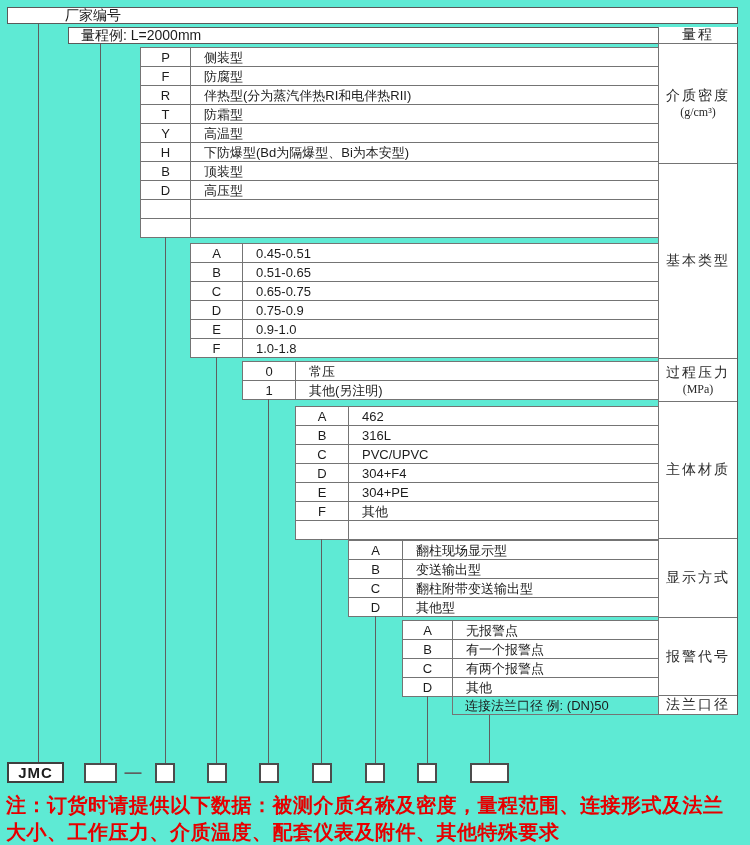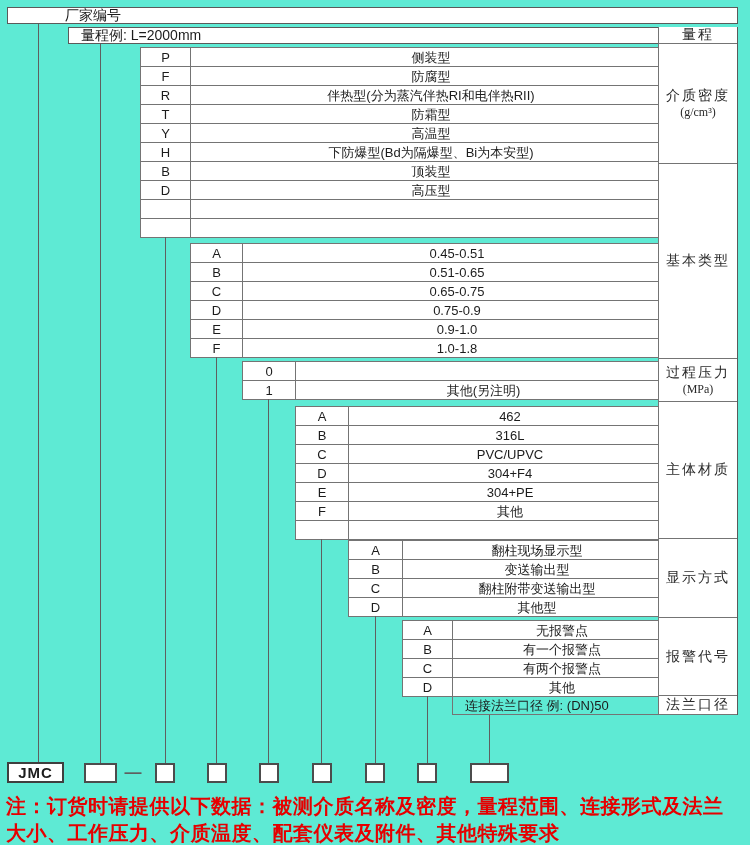--- a/index.html
+++ b/index.html
@@ -7,21 +7,21 @@
     position:relative;width:750px;height:845px;background:#5eead4;
     font-family:"Liberation Sans","DejaVu Sans",sans-serif;color:#1c1c1c;overflow:hidden;
   }
   .hdr-box{
     position:absolute;box-sizing:border-box;border:1px solid #5a5a5a;
     font-size:14px;line-height:15px;display:flex;align-items:center;background:#fff;
   }
   .sec{position:absolute;box-sizing:border-box;border-top:1px solid #747474;border-left:1px solid #747474;background:#fff;}
   .trow{display:flex;height:19px;box-sizing:border-box;border-bottom:1px solid #747474;font-size:13px;line-height:17px;align-items:center;}
   .code{box-sizing:border-box;border-right:1px solid #747474;text-align:center;height:100%;display:flex;align-items:center;justify-content:center;}
-  .desc{flex:1;padding-left:13px;white-space:nowrap;overflow:hidden;text-align:center;}
+  .desc{flex:1;padding-left:13px;white-space:nowrap;overflow:hidden;}
   .labelcol{position:absolute;left:658px;top:27px;width:80px;box-sizing:border-box;border-left:1px solid #747474;border-right:1px solid #5a5a5a;background:#fff;}
   .labelcell{
     box-sizing:border-box;border-bottom:1px solid #747474;display:flex;flex-direction:column;
     align-items:center;justify-content:center;
     font-family:"Liberation Serif","DejaVu Serif",serif;font-size:14px;letter-spacing:2px;color:#2a2a2a;text-align:center;
   }
   .labelcell .sub{font-size:12px;letter-spacing:0;}
   .vline{position:absolute;width:1px;background:#5f5f5f;}
   .flangerow{
     position:absolute;left:452px;top:696px;width:206px;height:19px;box-sizing:border-box;
@@ -29,21 +29,21 @@
     font-size:13px;line-height:17px;padding-left:12px;display:flex;align-items:center;white-space:nowrap;
   }
   .bbox{position:absolute;top:763px;height:20px;box-sizing:border-box;border:2px solid #4c4c4c;background:#fff;}
   .jmcbox{
     position:absolute;left:7px;top:762px;width:57px;height:21px;box-sizing:border-box;border:2px solid #3f3f3f;
     display:flex;align-items:center;justify-content:center;font-weight:bold;font-size:15px;letter-spacing:1px;background:#fff;
   }
   .dashsep{position:absolute;left:122px;top:764px;width:22px;height:18px;display:flex;align-items:center;justify-content:center;
     color:#5f5f5f;font-weight:bold;font-size:17px;line-height:18px;}
   .note{position:absolute;left:6px;top:793px;width:744px;font-weight:bold;font-size:20px;line-height:27px;letter-spacing:0.5px;}
-  .note div{white-space:nowrap;}
+  .note div{white-space:nowrap;font-family:Liberation Mono, monospace;}
 </style>
 </head>
 <body>
 
 <div class="canvas">
 
   <div class="hdr-box" style="left:7px;top:7px;width:731px;height:17px;">
     <span style="padding-left:57px;">厂家编号</span>
   </div>
 
@@ -145,20 +145,21 @@
           <span class="desc">0.9-1.0</span>
         </div>
         <div class="trow">
           <span class="code" style="width: 52px;">F</span>
           <span class="desc">1.0-1.8</span>
         </div>
       </div>
       <div class="sec" style="left: 242px; top: 361px; width: 416px;">
         <div class="trow">
           <span class="code" style="width: 53px;">0</span>
+          <span class="desc">常压</span>
         </div>
         <div class="trow">
           <span class="code" style="width: 53px;">1</span>
           <span class="desc">其他(另注明)</span>
         </div>
       </div>
       <div class="sec" style="left: 295px; top: 406px; width: 363px;">
         <div class="trow">
           <span class="code" style="width: 53px;">A</span>
           <span class="desc">462</span>

